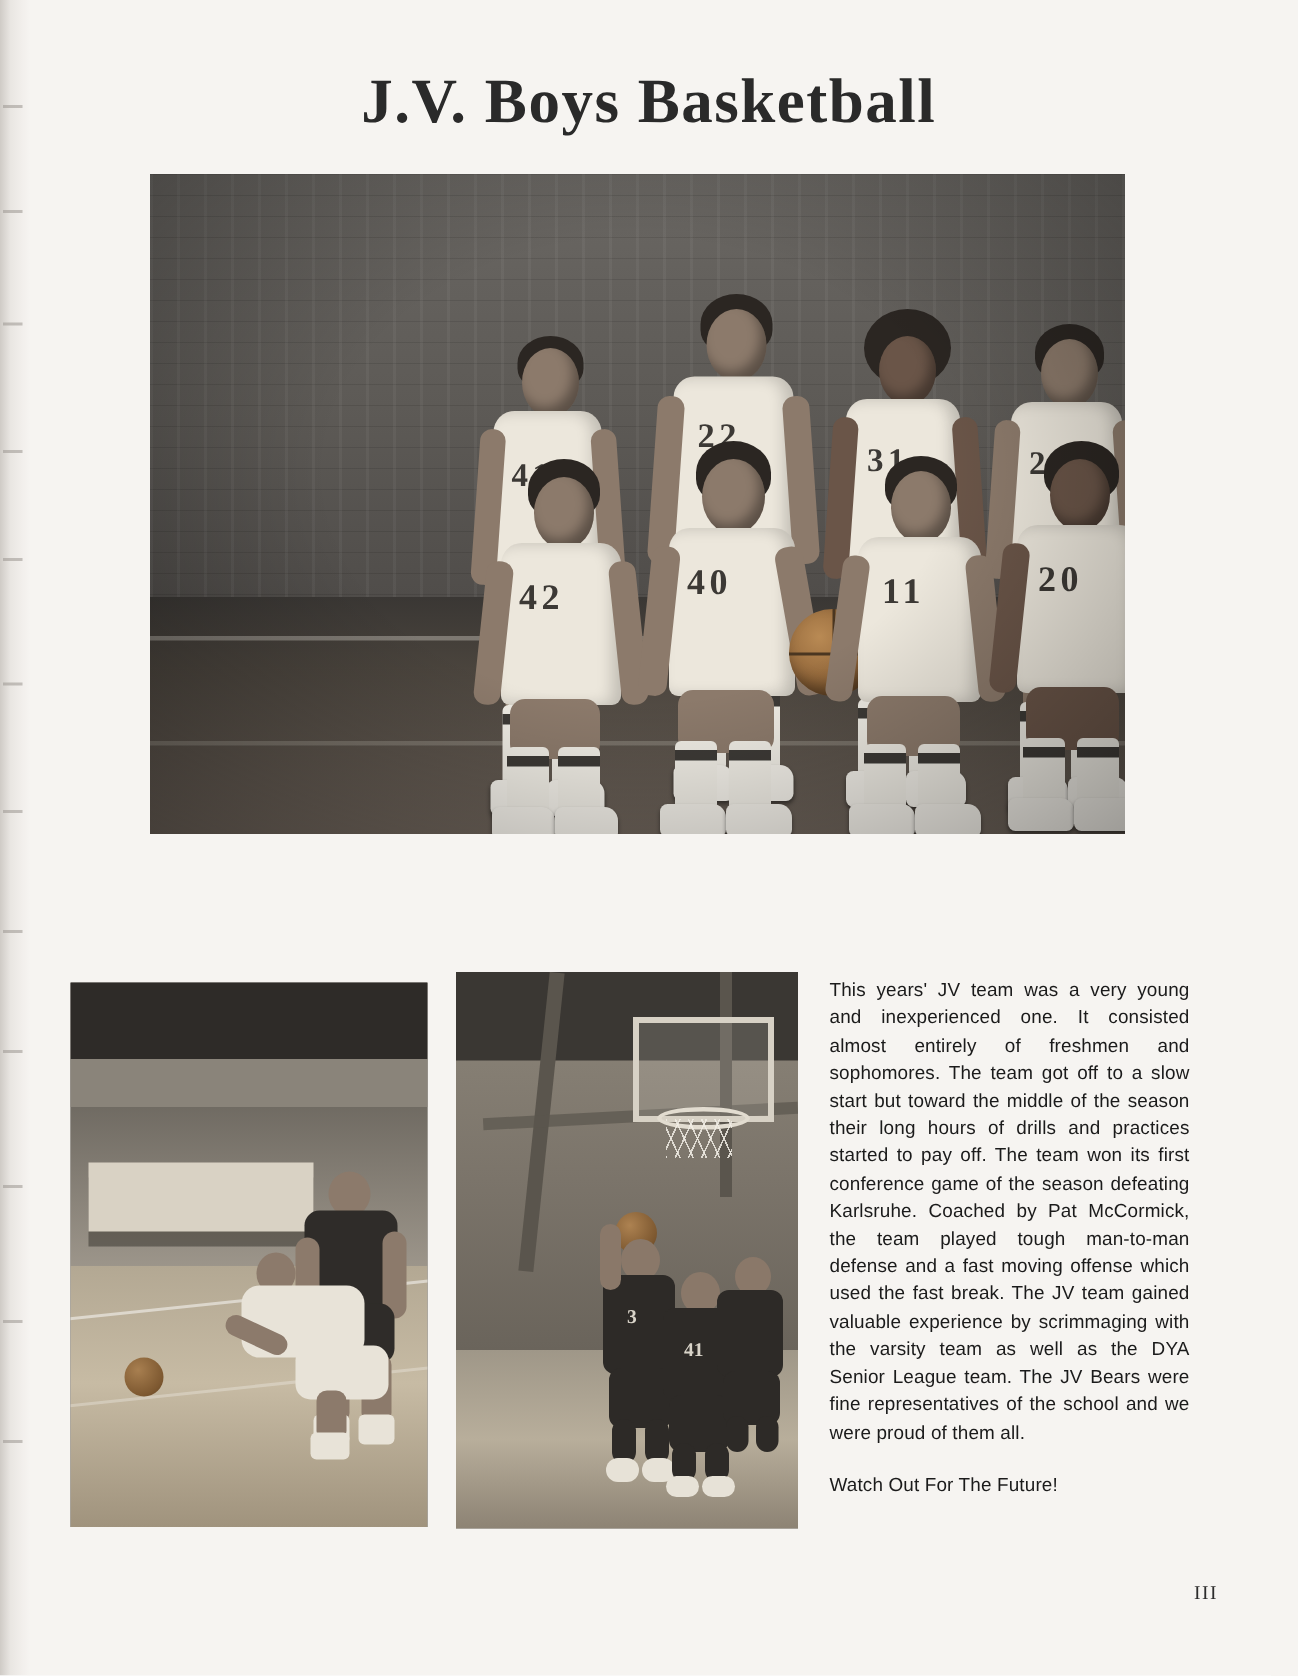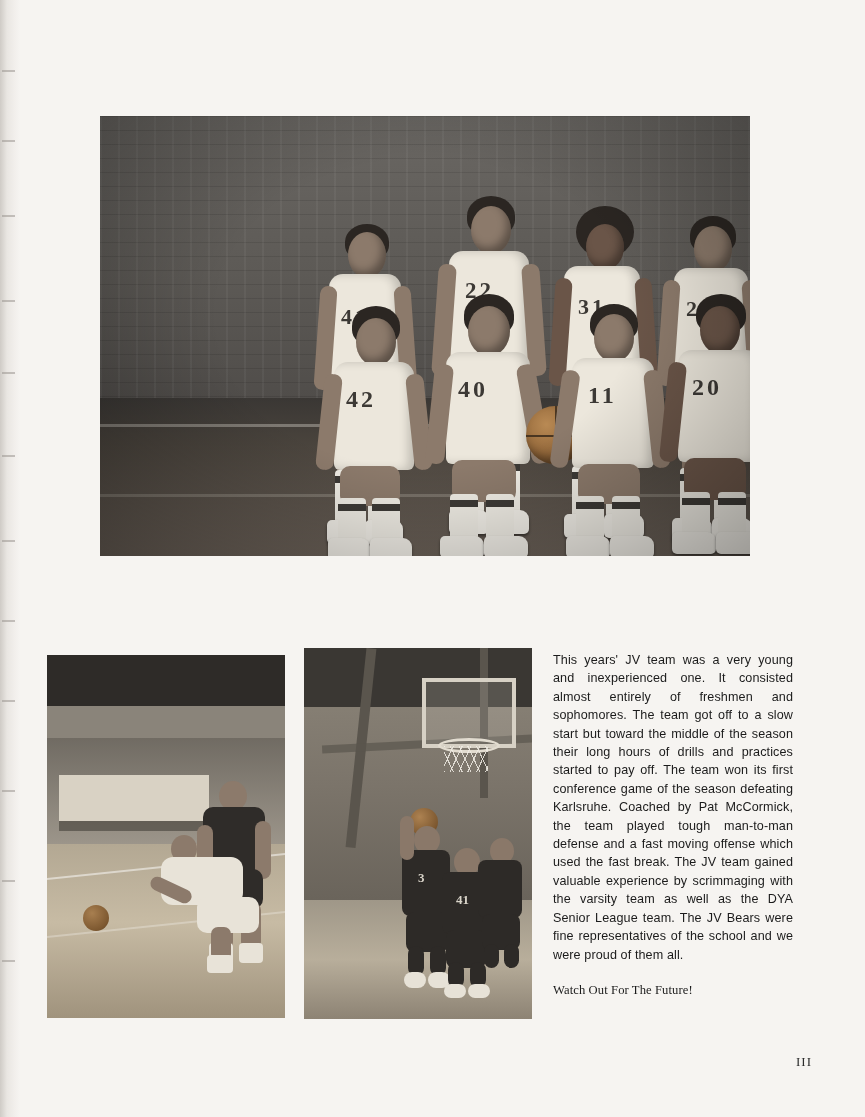--- a/index.html
+++ b/index.html
@@ -312,21 +312,20 @@
     font-size: 12.6px;
     line-height: 18.4px;
     text-align: justify;
     color: #1b1b1b;
     letter-spacing: .1px;
   }
   .article p { margin: 0; }
   .article .watch {
     margin-top: 17px;
     text-align: left;
-    font-family: Liberation Serif, serif;
   }
 
   .folio {
     position: absolute;
     right: 53px;
     bottom: 47px;
     font-size: 13px;
     font-family: "Liberation Serif", serif;
     color: #2c2c2c;
     letter-spacing: 1px;
@@ -346,20 +345,21 @@
     <div class="nick" style="top:372px"></div>
     <div class="nick" style="top:455px"></div>
     <div class="nick" style="top:540px"></div>
     <div class="nick" style="top:620px"></div>
     <div class="nick" style="top:700px"></div>
     <div class="nick" style="top:790px"></div>
     <div class="nick" style="top:880px"></div>
     <div class="nick" style="top:960px"></div>
   </div>
 
+  <div class="title">J.V. Boys Basketball</div>
 
   <div class="team-photo">
     <div class="gym-wall"></div>
     <div class="gym-floor">
       <div class="floor-line" style="top:26px"></div>
       <div class="floor-line" style="top:96px; opacity:.6"></div>
     </div>
 
     <div class="player" style="left:205px; width:110px; height:340px;">
       <div class="p-hair" style="left:40px; top:8px; width:44px; height:36px;"></div>

